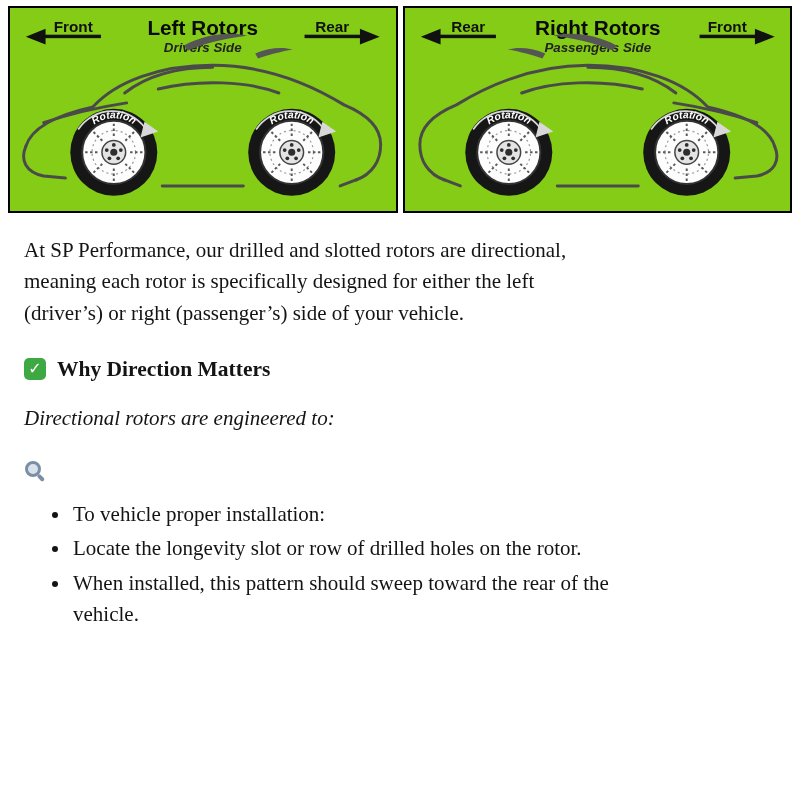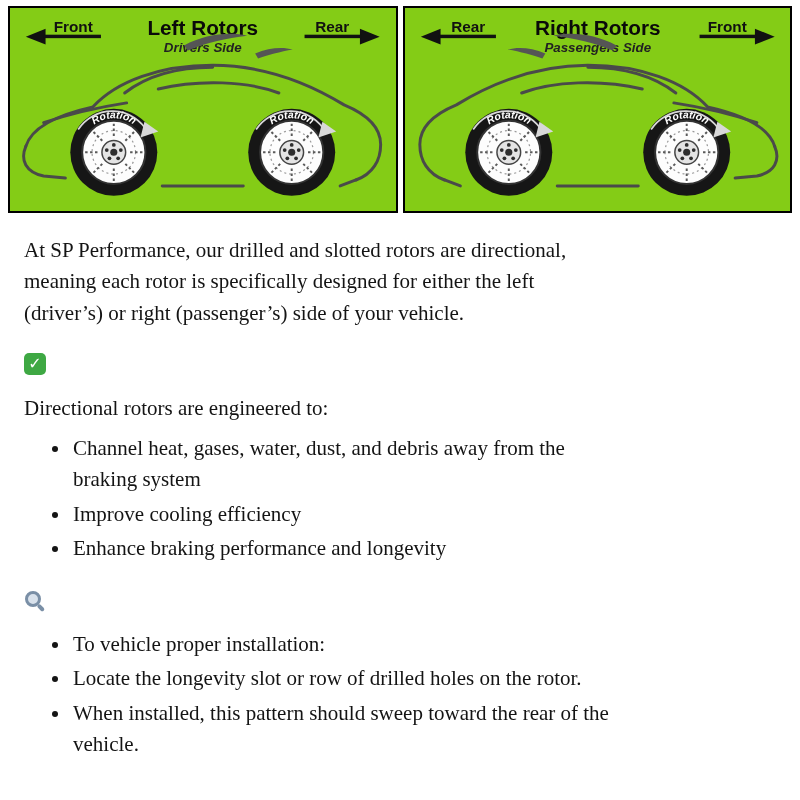--- a/index.html
+++ b/index.html
@@ -22,21 +22,21 @@
   .rotation-text { font-family: "Liberation Sans", sans-serif; font-weight: bold; font-style: italic; font-size: 10.5px; fill: #ffffff; }
 
   
   .content { padding: 14px 30px 0 24px; font-size: 21px; line-height: 1.5; }
   .content .para { margin: 6px 0 12px; max-width: 716px; white-space: pre-line; }
   .section-heading {
     display: flex; align-items: center; gap: 11px;
     font-size: 21.5px; font-weight: bold; margin: 24px 0 18px;
   }
   .section-heading.regular { font-weight: normal; }
-  .lead { margin: 16px 0 8px; }
+  .lead { margin: 16px 0 8px; font-style: italic; }
   ul.bullets { margin: 8px 0 16px; padding-left: 47px; }
   ul.bullets li { margin: 3px 0; padding-left: 2px; white-space: pre-line; max-width: 670px; }
 
   
   .check-icon {
     width: 22px; height: 22px; flex: 0 0 22px;
     background: #3ea843; border-radius: 5px;
     display: inline-flex; align-items: center; justify-content: center;
     color: #fff; font-size: 16px; font-weight: bold;
     font-family: "DejaVu Sans", sans-serif;
@@ -170,30 +170,25 @@
 </div>
 
 <div class="content">
 
   <p class="para">At SP Performance, our drilled and slotted rotors are directional,
 meaning each rotor is specifically designed for either the left
 (driver’s) or right (passenger’s) side of your vehicle.</p>
 
   <div class="section-heading">
     <span class="check-icon">✓</span>
+    <span>Why Direction Matters</span>
   </div>
 
   <p class="lead">Directional rotors are engineered to:</p>
 
-  <ul class="bullets">
-    <li>Channel heat, gases, water, dust, and debris away from the
-braking system</li>
-    <li>Improve cooling efficiency</li>
-    <li>Enhance braking performance and longevity</li>
-  </ul>
 
   <div class="section-heading regular">
     <span class="mag-icon"></span>
   </div>
 
   <ul class="bullets">
     <li>To vehicle proper installation:</li>
     <li>Locate the longevity slot or row of drilled holes on the rotor.</li>
     <li>When installed, this pattern should sweep toward the rear of the
 vehicle.</li>

